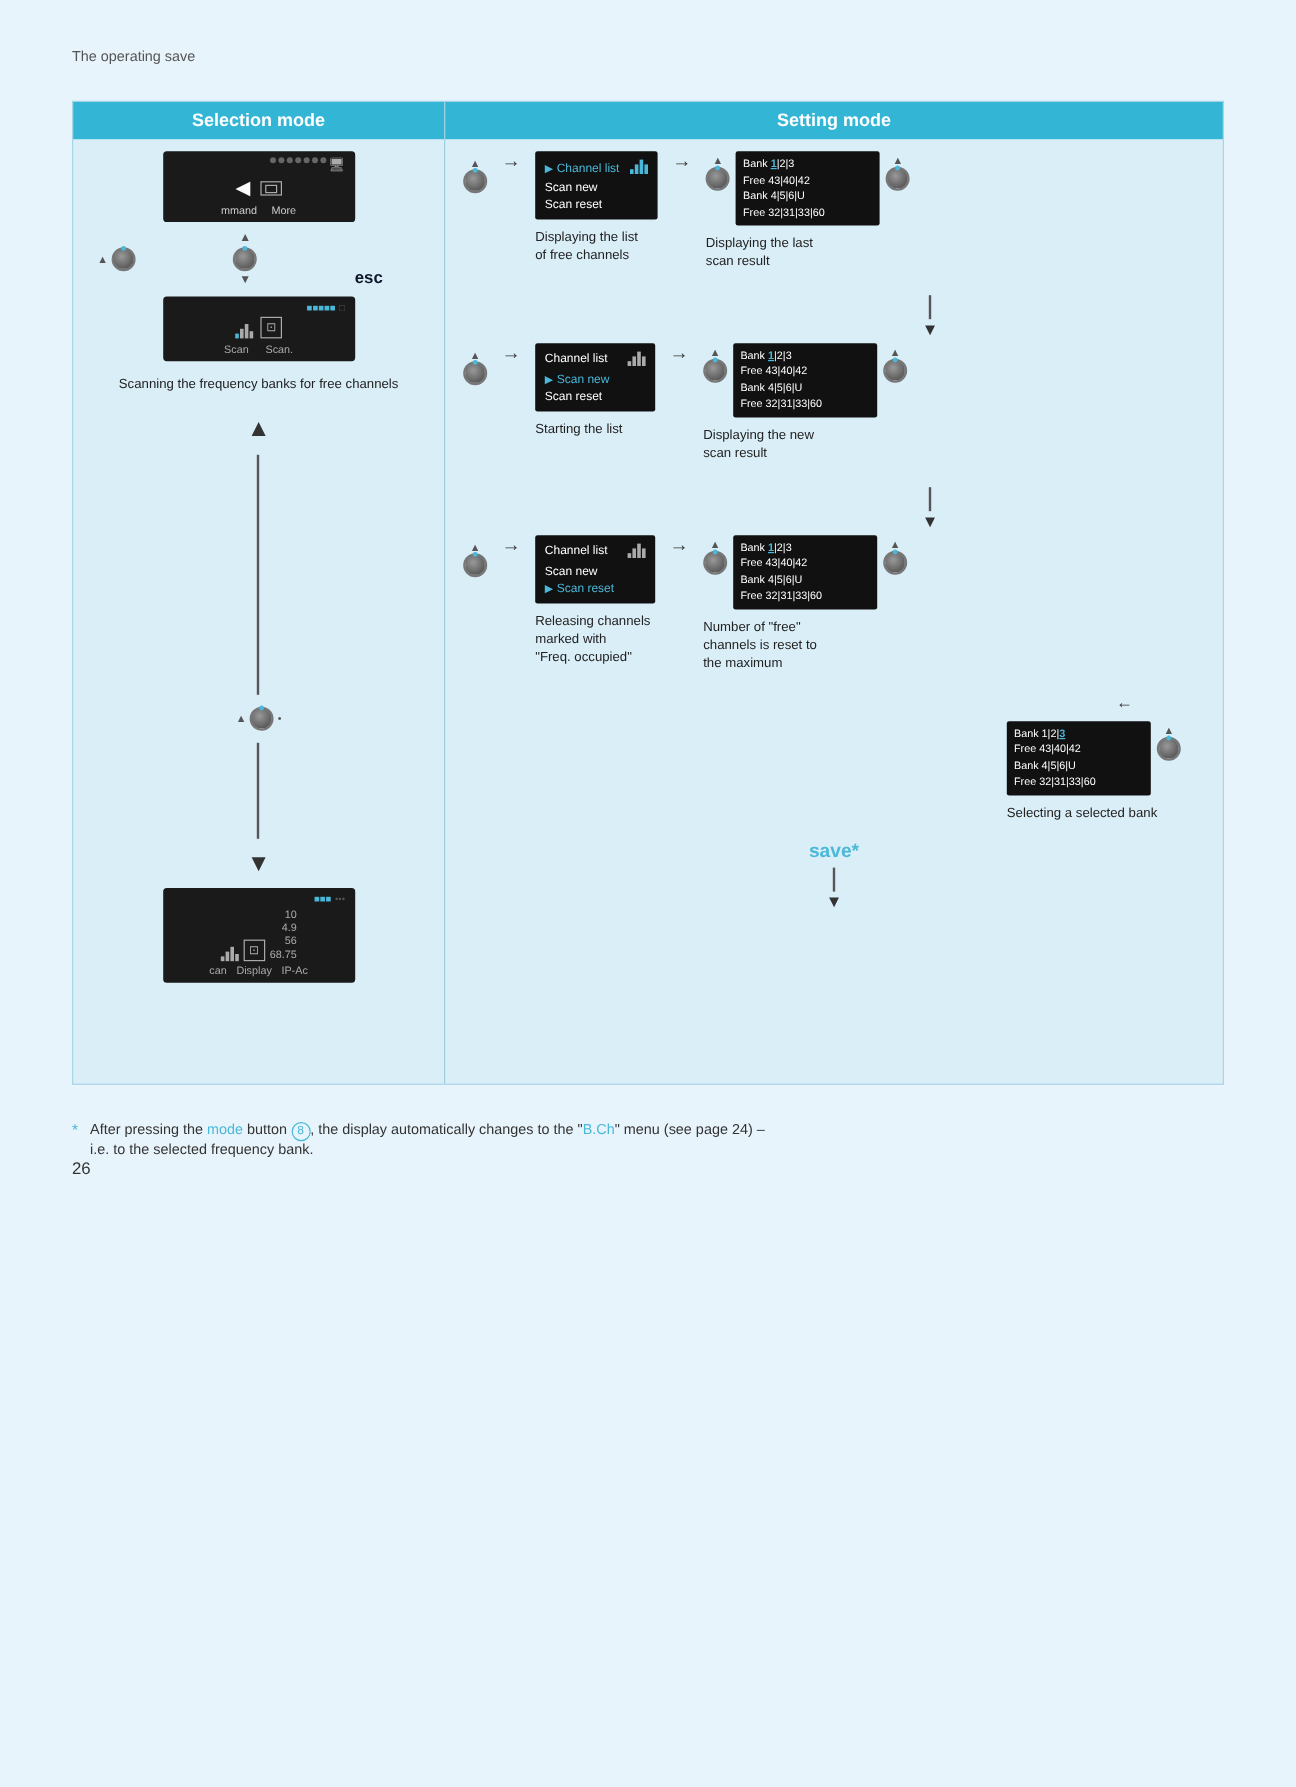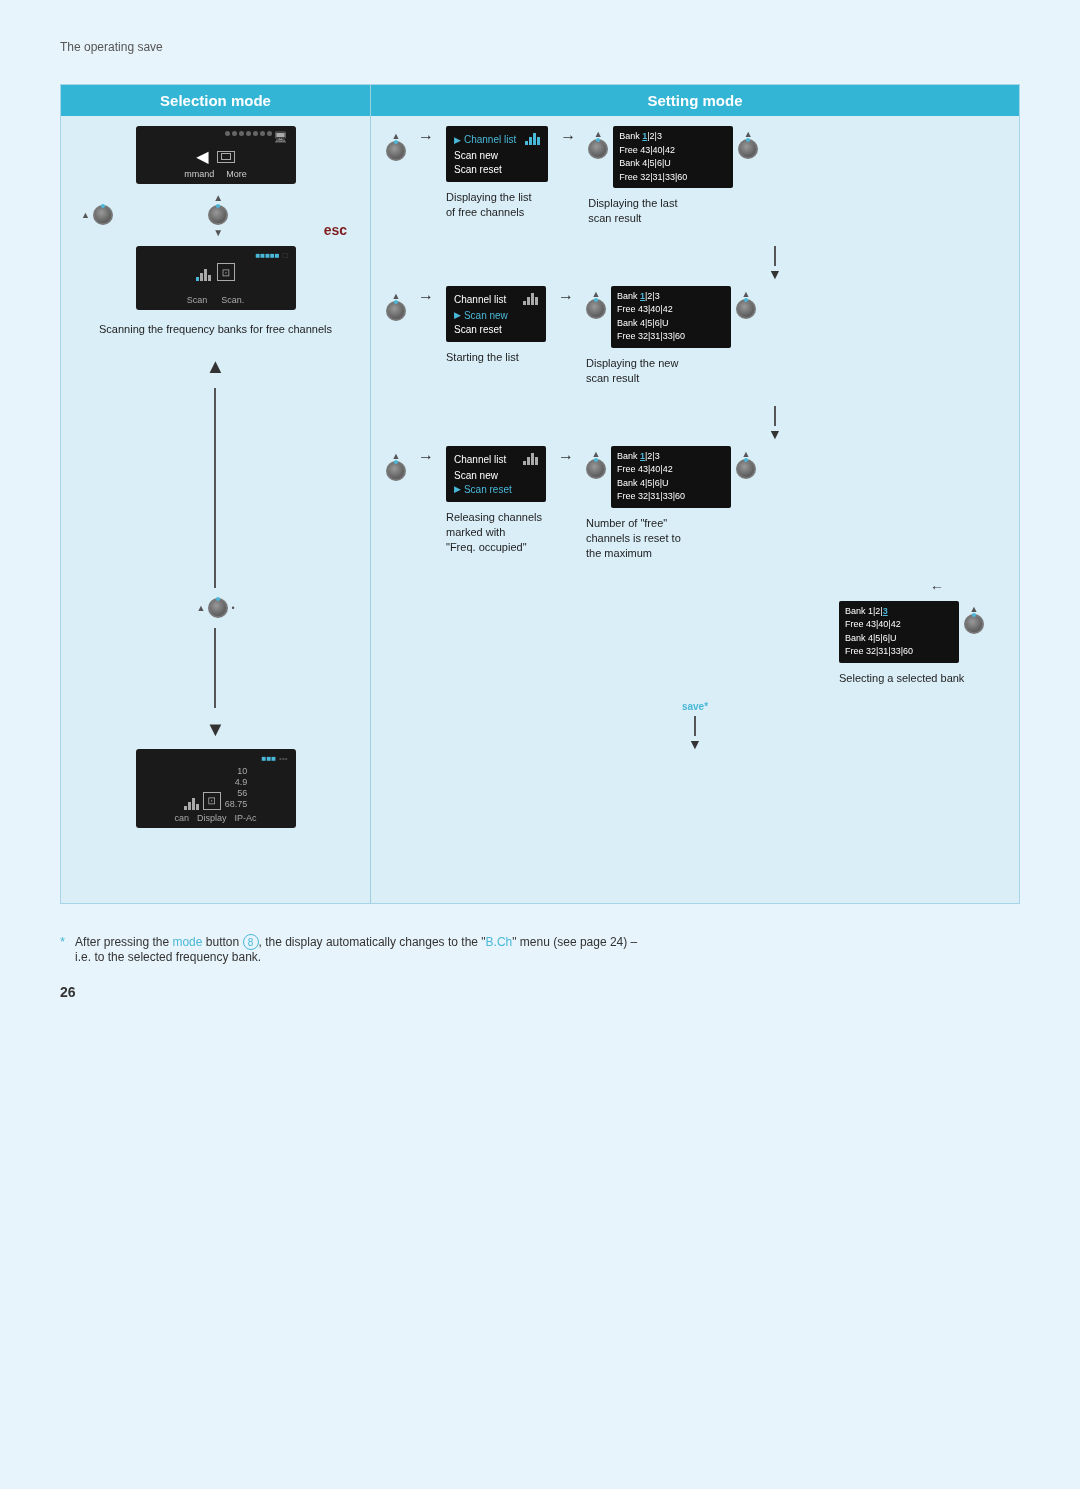--- a/index.html
+++ b/index.html
@@ -140,25 +140,25 @@
     .top-screen .labels-row {
       display: flex;
       gap: 10px;
       justify-content: center;
       margin-top: 2px;
     }
     .label-text { font-size: 9px; color: #ccc; }
 
     
     .esc-text {
-      color: #7f1d1d;
+      color: #0f172a;
       font-size: 14px;
       font-weight: bold;
       align-self: flex-end;
-      margin-right: 3px;
+      margin-right: 31px;
     }
 
     
     .knob-icon {
       width: 20px;
       height: 20px;
       border-radius: 50%;
       background: radial-gradient(circle at 40% 35%, #999, #444);
       border: 2px solid #777;
       position: relative;
@@ -229,28 +229,26 @@
       font-size: 12px;
       color: #333;
       display: flex;
       gap: 10px;
       align-items: flex-start;
     }
     .footer-note .asterisk { color: #4ab8d8; font-size: 13px; }
     .cyan-text { color: #4ab8d8; }
     .save-btn {
       color: #4ab8d8;
-      font-size: 10px;
+      font-size: 16px;
       font-weight: bold;
     }
     .page-num {
       font-size: 14px;
       color: #333;
-      margin-top: 20px;
-      font-weight: bold;
     }
 
     
     .set-row-h {
       display: flex;
       align-items: flex-start;
       gap: 12px;
     }
 
     .menu-and-desc {
@@ -333,21 +331,21 @@
             <div style="display:flex; flex-direction:column; align-items:center;">
               <div class="bar-icon">
                 <div class="bar h1 cyan"></div>
                 <div class="bar h2"></div>
                 <div class="bar h3"></div>
                 <div class="bar h4"></div>
               </div>
             </div>
             <div style="width:18px; height:18px; border:1px solid #aaa; display:flex; align-items:center; justify-content:center; color:#aaa; font-size:10px;">⊡</div>
           </div>
-          <div style="display:flex; gap:14px; justify-content:center; margin-top:14px;">
+          <div style="display:flex; gap:14px; justify-content:center; margin-top:4px;">
             <span class="scan-label">Scan</span>
             <span class="scan-label">Scan.</span>
           </div>
         </div>
 
         <div class="desc-text" style="text-align:left;">Scanning the frequency banks for free channels</div>
 
         <div style="display:flex; flex-direction:column; align-items:center; flex:1; min-height:200px; gap:10px; margin-top:10px;">
           <div style="font-size:20px; color:#333;">▲</div>
           <div style="width:2px; background:#555; height:200px;"></div>

